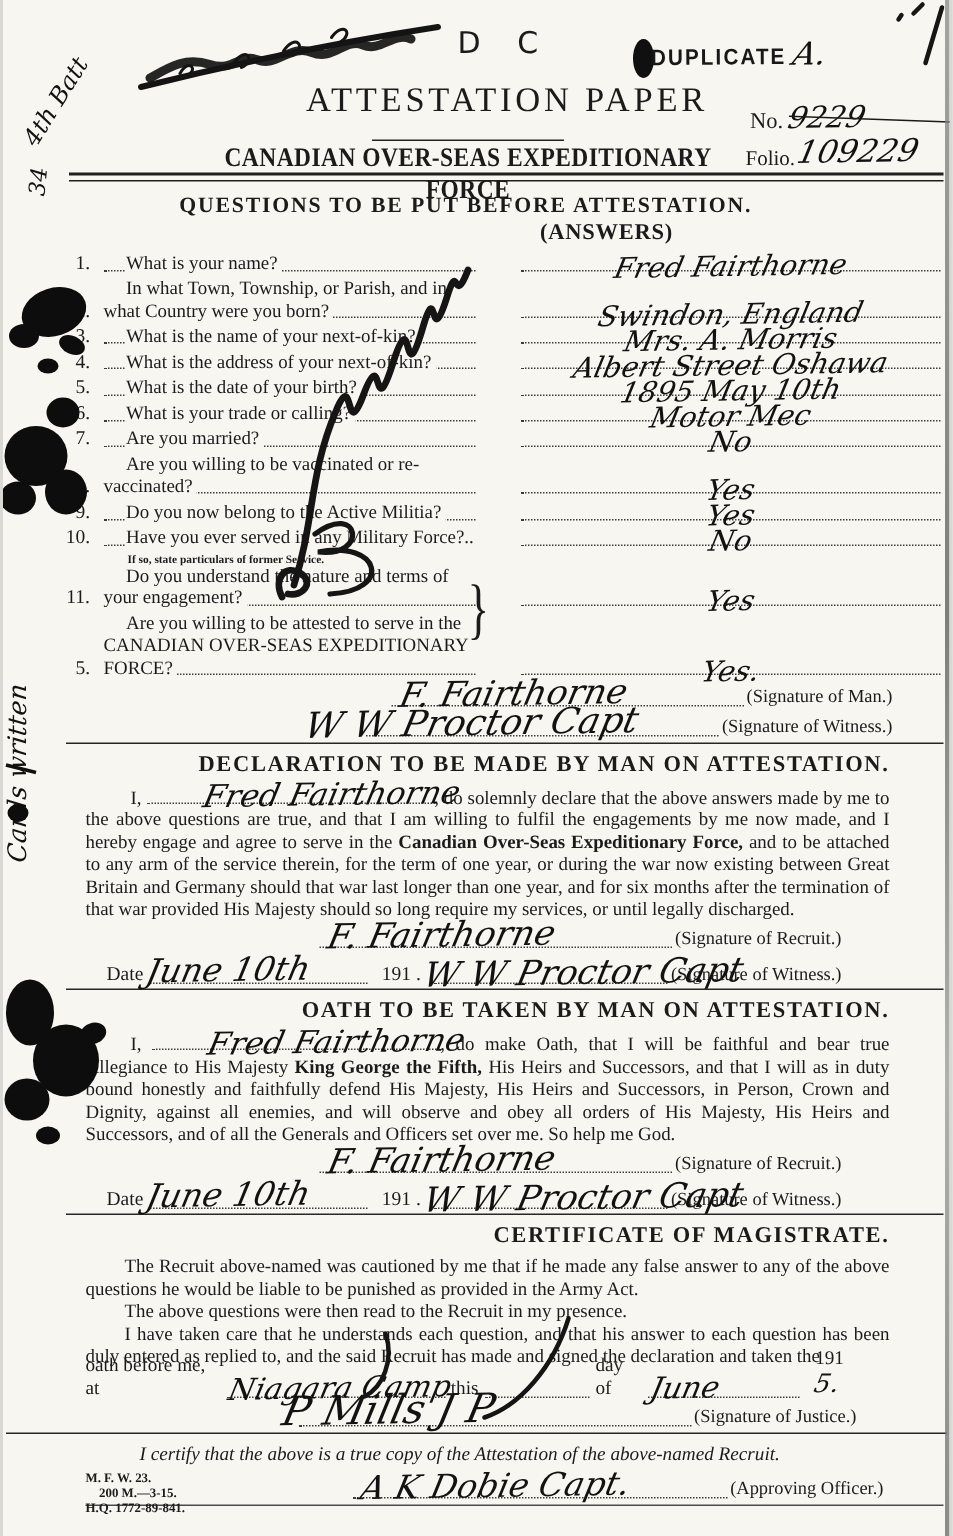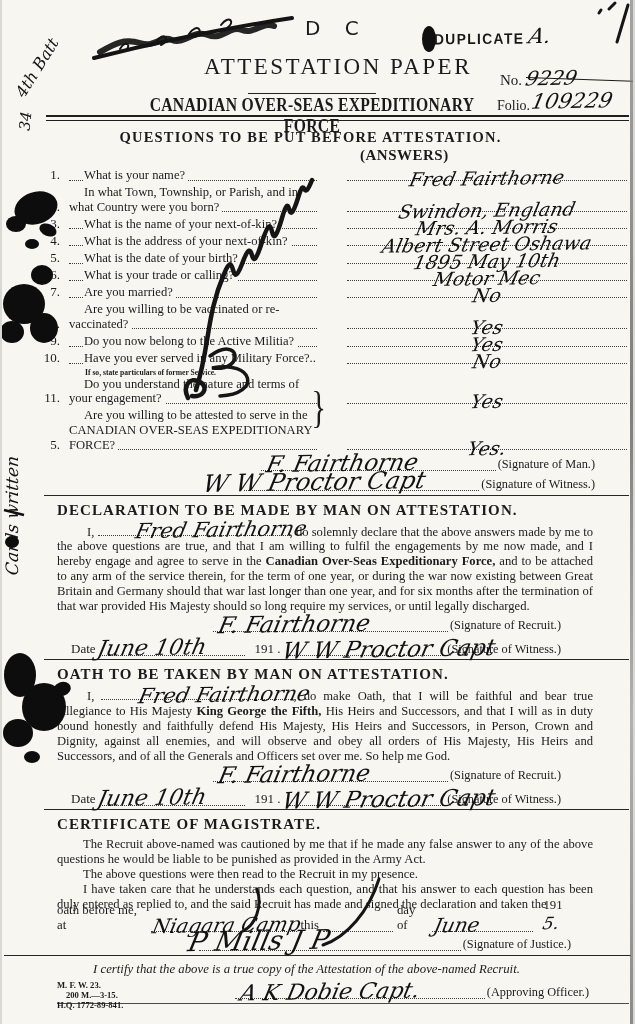--- a/index.html
+++ b/index.html
@@ -70,21 +70,21 @@
   .dateline { width:145px; position:relative; height:11px; margin-left:4px; }
   .dateline::before { content:""; position:absolute; left:0; right:0; bottom:1px; border-bottom:1.4px dotted #3c3c3c; }
   .dateline .hand { position:absolute; bottom:-3px; left:-2px; font-size:22px; }
   .yearprint { flex:none; padding:0 8px 0 10px; }
   .witline { flex:1; position:relative; height:11px; }
   .witline::before { content:""; position:absolute; left:0; right:0; bottom:1px; border-bottom:1.4px dotted #3c3c3c; }
   .witline .hand { position:absolute; bottom:-5px; left:-6px; font-size:23px; }
 
   
   .sec { padding:0 40px 0 55px; position:relative; }
-  .sec-heading { text-align:left; font-size:15px; font-weight:bold; letter-spacing:1.1px; margin:6px 0 4px 0; }
+  .sec-heading { text-align:right; font-size:15px; font-weight:bold; letter-spacing:1.1px; margin:6px 0 4px 0; }
   .body-par { font-size:12.6px; line-height:14.8px; text-align:justify; margin:2px 0 3px 0; text-indent:30px; }
   .name-fill { display:inline-block; width:192px; height:12px; position:relative; vertical-align:baseline;
     border-bottom:1.4px dotted #3c3c3c; }
   .name-fill .hand { position:absolute; left:8px; bottom:-3px; font-size:21px; }
 
   
   .oathline { display:flex; align-items:flex-end; font-size:12.8px; height:20px; margin:2px 10px 2px 0; }
   .ofill { position:relative; height:11px; }
   .ofill::before { content:""; position:absolute; left:0; right:0; bottom:1px; border-bottom:1.4px dotted #3c3c3c; }
   .ofill .hand { position:absolute; bottom:-4px; left:2px; font-size:20px; }

